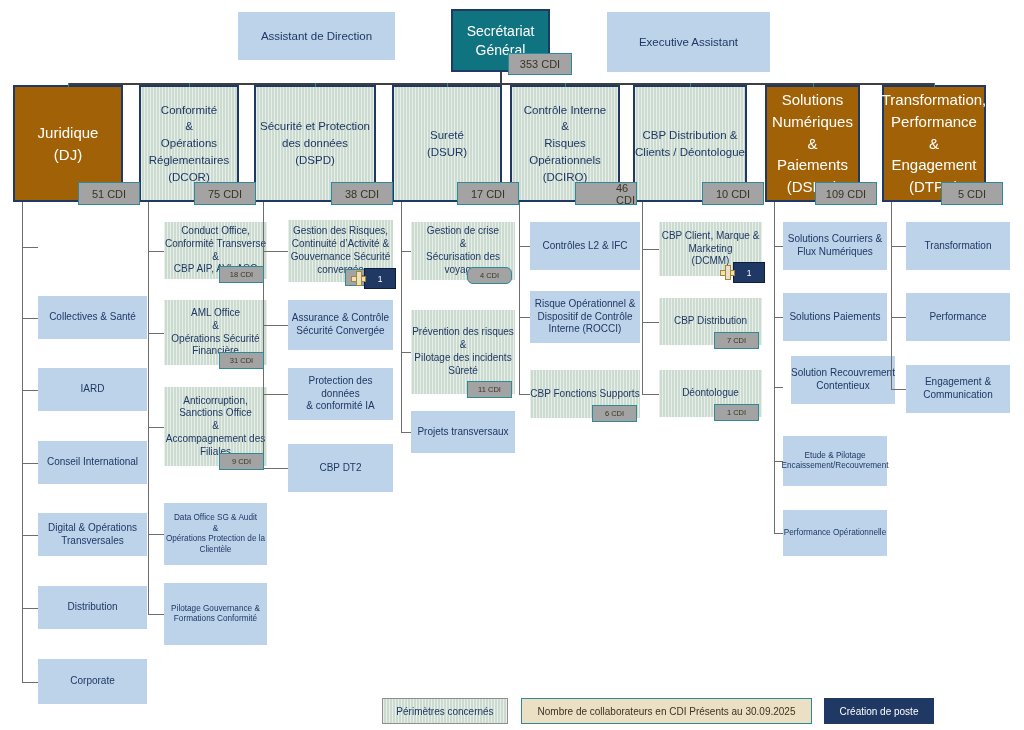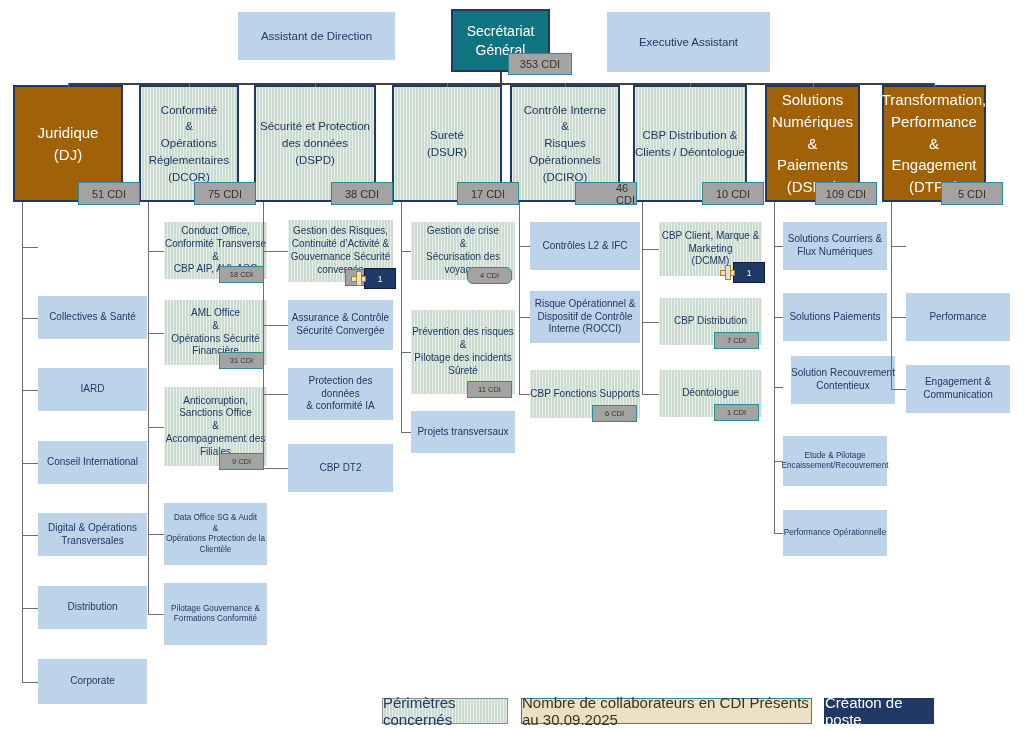--- a/index.html
+++ b/index.html
@@ -59,21 +59,21 @@
 
   
   .ln{position:absolute;background:#6e6e6e;z-index:1;}
   .ln.h{height:1px;}
   .ln.v{width:1px;}
   .ln.teal{background:#2e8a96;}
   .ln.dark{background:#3f3f3f;}
 
   
   .lg{position:absolute;box-sizing:border-box;display:flex;
-      align-items:center;justify-content:center;font-size:15px;}
+      align-items:center;justify-content:center;font-size:10px;}
   .lg1{background:#ccdbd0;border:1.5px solid #8e8e8e;color:#1f3864;
       background-image:repeating-linear-gradient(90deg,
         rgba(255,255,255,.55) 0px, rgba(255,255,255,.55) 1px,
         rgba(0,0,0,0) 1px, rgba(0,0,0,0) 3px);}
   .lg2{background:#ece0c4;border:1.5px solid #2e8a96;color:#3b3322;}
   .lg3{background:#1f3864;border:1.5px solid #1f3864;color:#ffffff;}
 </style>
 </head>
 <body>
 
@@ -194,20 +194,21 @@
     <div class="box sub-blue" style="left: 783px; top: 356px; width: 104px; height: 48px; margin-left: 8px;">Solution Recouvrement<br>Contentieux</div>
     <div class="ln h" style="left: 774px; top: 461px; width: 9px; height: 1px;"></div>
     <div class="box sub-blue sm" style="left: 783px; top: 436px; width: 104px; height: 50px;">Etude &amp; Pilotage<br>Encaissement/Recouvrement</div>
     <div class="ln h" style="left: 774px; top: 533px; width: 9px; height: 1px;"></div>
     <div class="box sub-blue sm" style="left: 783px; top: 510px; width: 104px; height: 46px;">Performance Opérationnelle</div>
     <div class="ln v teal" style="left: 934px; top: 83px; width: 1px; height: 4px;"></div>
     <div class="box dept-teal" style="left: 882px; top: 85px; width: 104px; height: 117px;">Transformation,<br>Performance<br>&amp;<br>Engagement<br>(DTPE)</div>
     <div class="cdi" style="left: 941px; top: 182px; width: 62px; height: 23px;">5 CDI</div>
     <div class="ln v" style="left: 891px; top: 202px; width: 1px; height: 187px;"></div>
     <div class="ln h" style="left: 891px; top: 246px; width: 15px; height: 1px;"></div>
+    <div class="box sub-blue" style="left: 906px; top: 222px; width: 104px; height: 48px;">Transformation</div>
     <div class="ln h" style="left: 891px; top: 317px; width: 15px; height: 1px;"></div>
     <div class="box sub-blue" style="left: 906px; top: 293px; width: 104px; height: 48px;">Performance</div>
     <div class="ln h" style="left: 891px; top: 389px; width: 15px; height: 1px;"></div>
     <div class="box sub-blue" style="left: 906px; top: 365px; width: 104px; height: 48px;">Engagement &amp;<br>Communication</div>
     <div class="lg lg1" style="left: 382px; top: 698px; width: 126px; height: 26px;">Périmètres concernés</div>
     <div class="lg lg2" style="left: 521px; top: 698px; width: 291px; height: 26px;">Nombre de collaborateurs en CDI Présents au 30.09.2025</div>
     <div class="lg lg3" style="left: 824px; top: 698px; width: 110px; height: 26px;">Création de poste</div>
   </div>
 
 </body></html>

